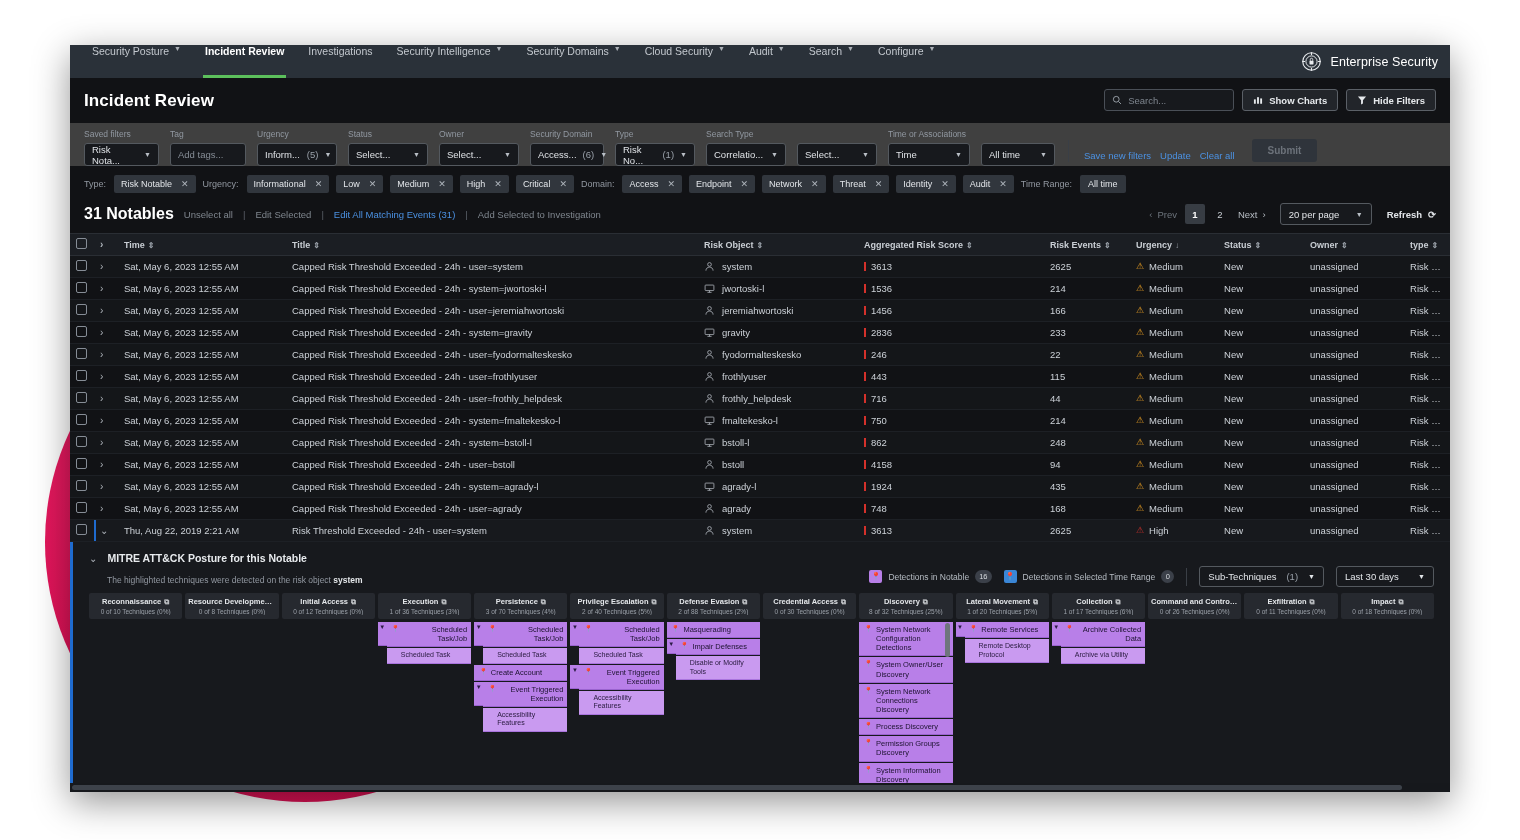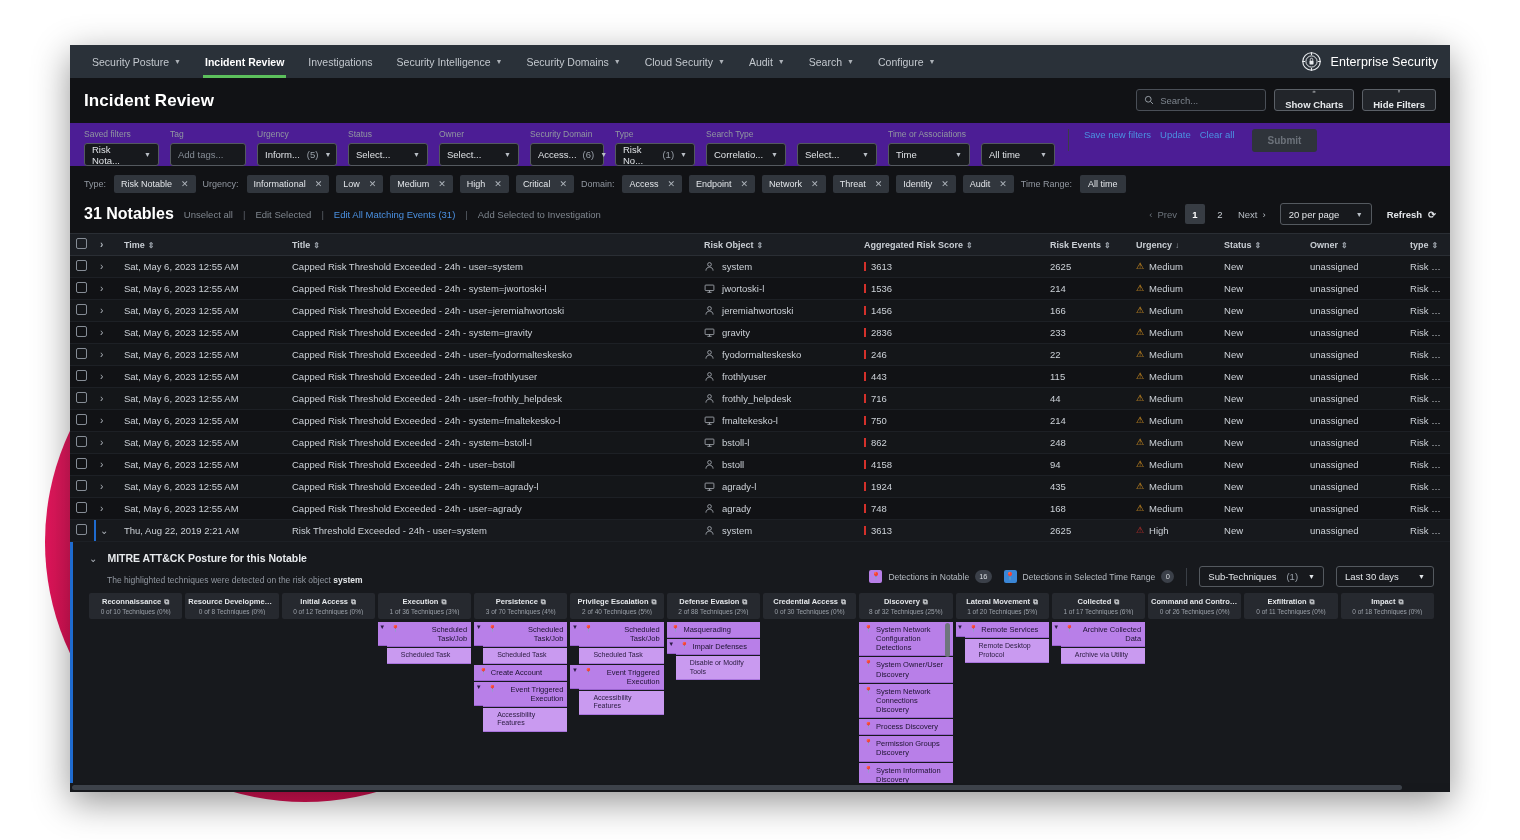--- a/index.html
+++ b/index.html
@@ -34,21 +34,21 @@
 
   
   .topnav {
     height: 33px;
     background: #2a3139;
     display: flex; align-items: stretch;
     padding-left: 10px;
     position: relative;
   }
   .navitem {
-    display: flex; align-items: center;
+    display: flex; align-items: flex-start;
     padding: 0 12px;
     font-size: 10.5px;
     color: #c3c8ce;
     white-space: nowrap;
     position: relative;
     cursor: pointer;
   }
   .navitem.active { color:#fff; font-weight:bold; }
   .navitem.active::after {
     content:""; position:absolute; left:10px; right:10px; bottom:0;
@@ -73,28 +73,28 @@
   .page-title { font-size:17px; font-weight:bold; color:#fff; letter-spacing:.1px; }
   .head-right { position:absolute; right:14px; top:11px; display:flex; gap:8px; align-items:center; }
   .searchbox {
     width:130px; height:22px; border:1px solid #4a4f57; border-radius:3px;
     background:#17191d; display:flex; align-items:center; gap:6px; padding:0 7px;
     font-size:9.5px; color:#7e858e;
   }
   .btn-outline {
     height:22px; border:1px solid #5b6views; border:1px solid #5b6067; border-radius:3px;
     background:#22252a; color:#e6e9ec; font-size:9.5px; font-weight:bold;
-    display:flex; align-items:center; gap:6px; padding:0 10px; cursor:pointer;flex-direction:column;
+    display:flex; align-items:center; gap:6px; padding:0 10px; cursor:pointer;
   }
 
   
   .filterbar {
-    background:#4c1d95;
+    background:#404040;
     padding: 6px 14px 0 14px;
-    display:flex; gap:11px; align-items:flex-start;
+    display:flex; gap:11px; align-items:flex-end;
     flex-wrap: nowrap;
   }
   .fgroup { display:flex; flex-direction:column; gap:4px; }
   .flabel { font-size:8.5px; color:#9198a1; }
   .fctl {
     height:23px; min-width:74px;
     border:1px solid #54595f; border-radius:3px;
     background:#17191d;
     display:flex; align-items:center; justify-content:space-between;
     gap:6px; padding:0 7px;
@@ -1152,21 +1152,21 @@
               <div class="tech has-toggle">
                 <span class="tech-toggle">▼</span>
                 <span class="pin">📍</span>
                 <span>Remote Services</span>
               </div>
               <div class="subtech offset">Remote Desktop Protocol</div>
             </div>
           </div>
           <div class="mcol">
             <div class="mcol-head">
-              <div class="mcol-name"><span>Collected</span><span class="ext">⧉</span></div>
+              <div class="mcol-name"><span>Collection</span><span class="ext">⧉</span></div>
               <div class="mcol-sub">1 of 17 Techniques (6%)</div>
             </div>
             <div class="mcol-body">
               <div class="tech has-toggle">
                 <span class="tech-toggle">▼</span>
                 <span class="pin">📍</span>
                 <span>Archive Collected Data</span>
               </div>
               <div class="subtech offset">Archive via Utility</div>
             </div>

